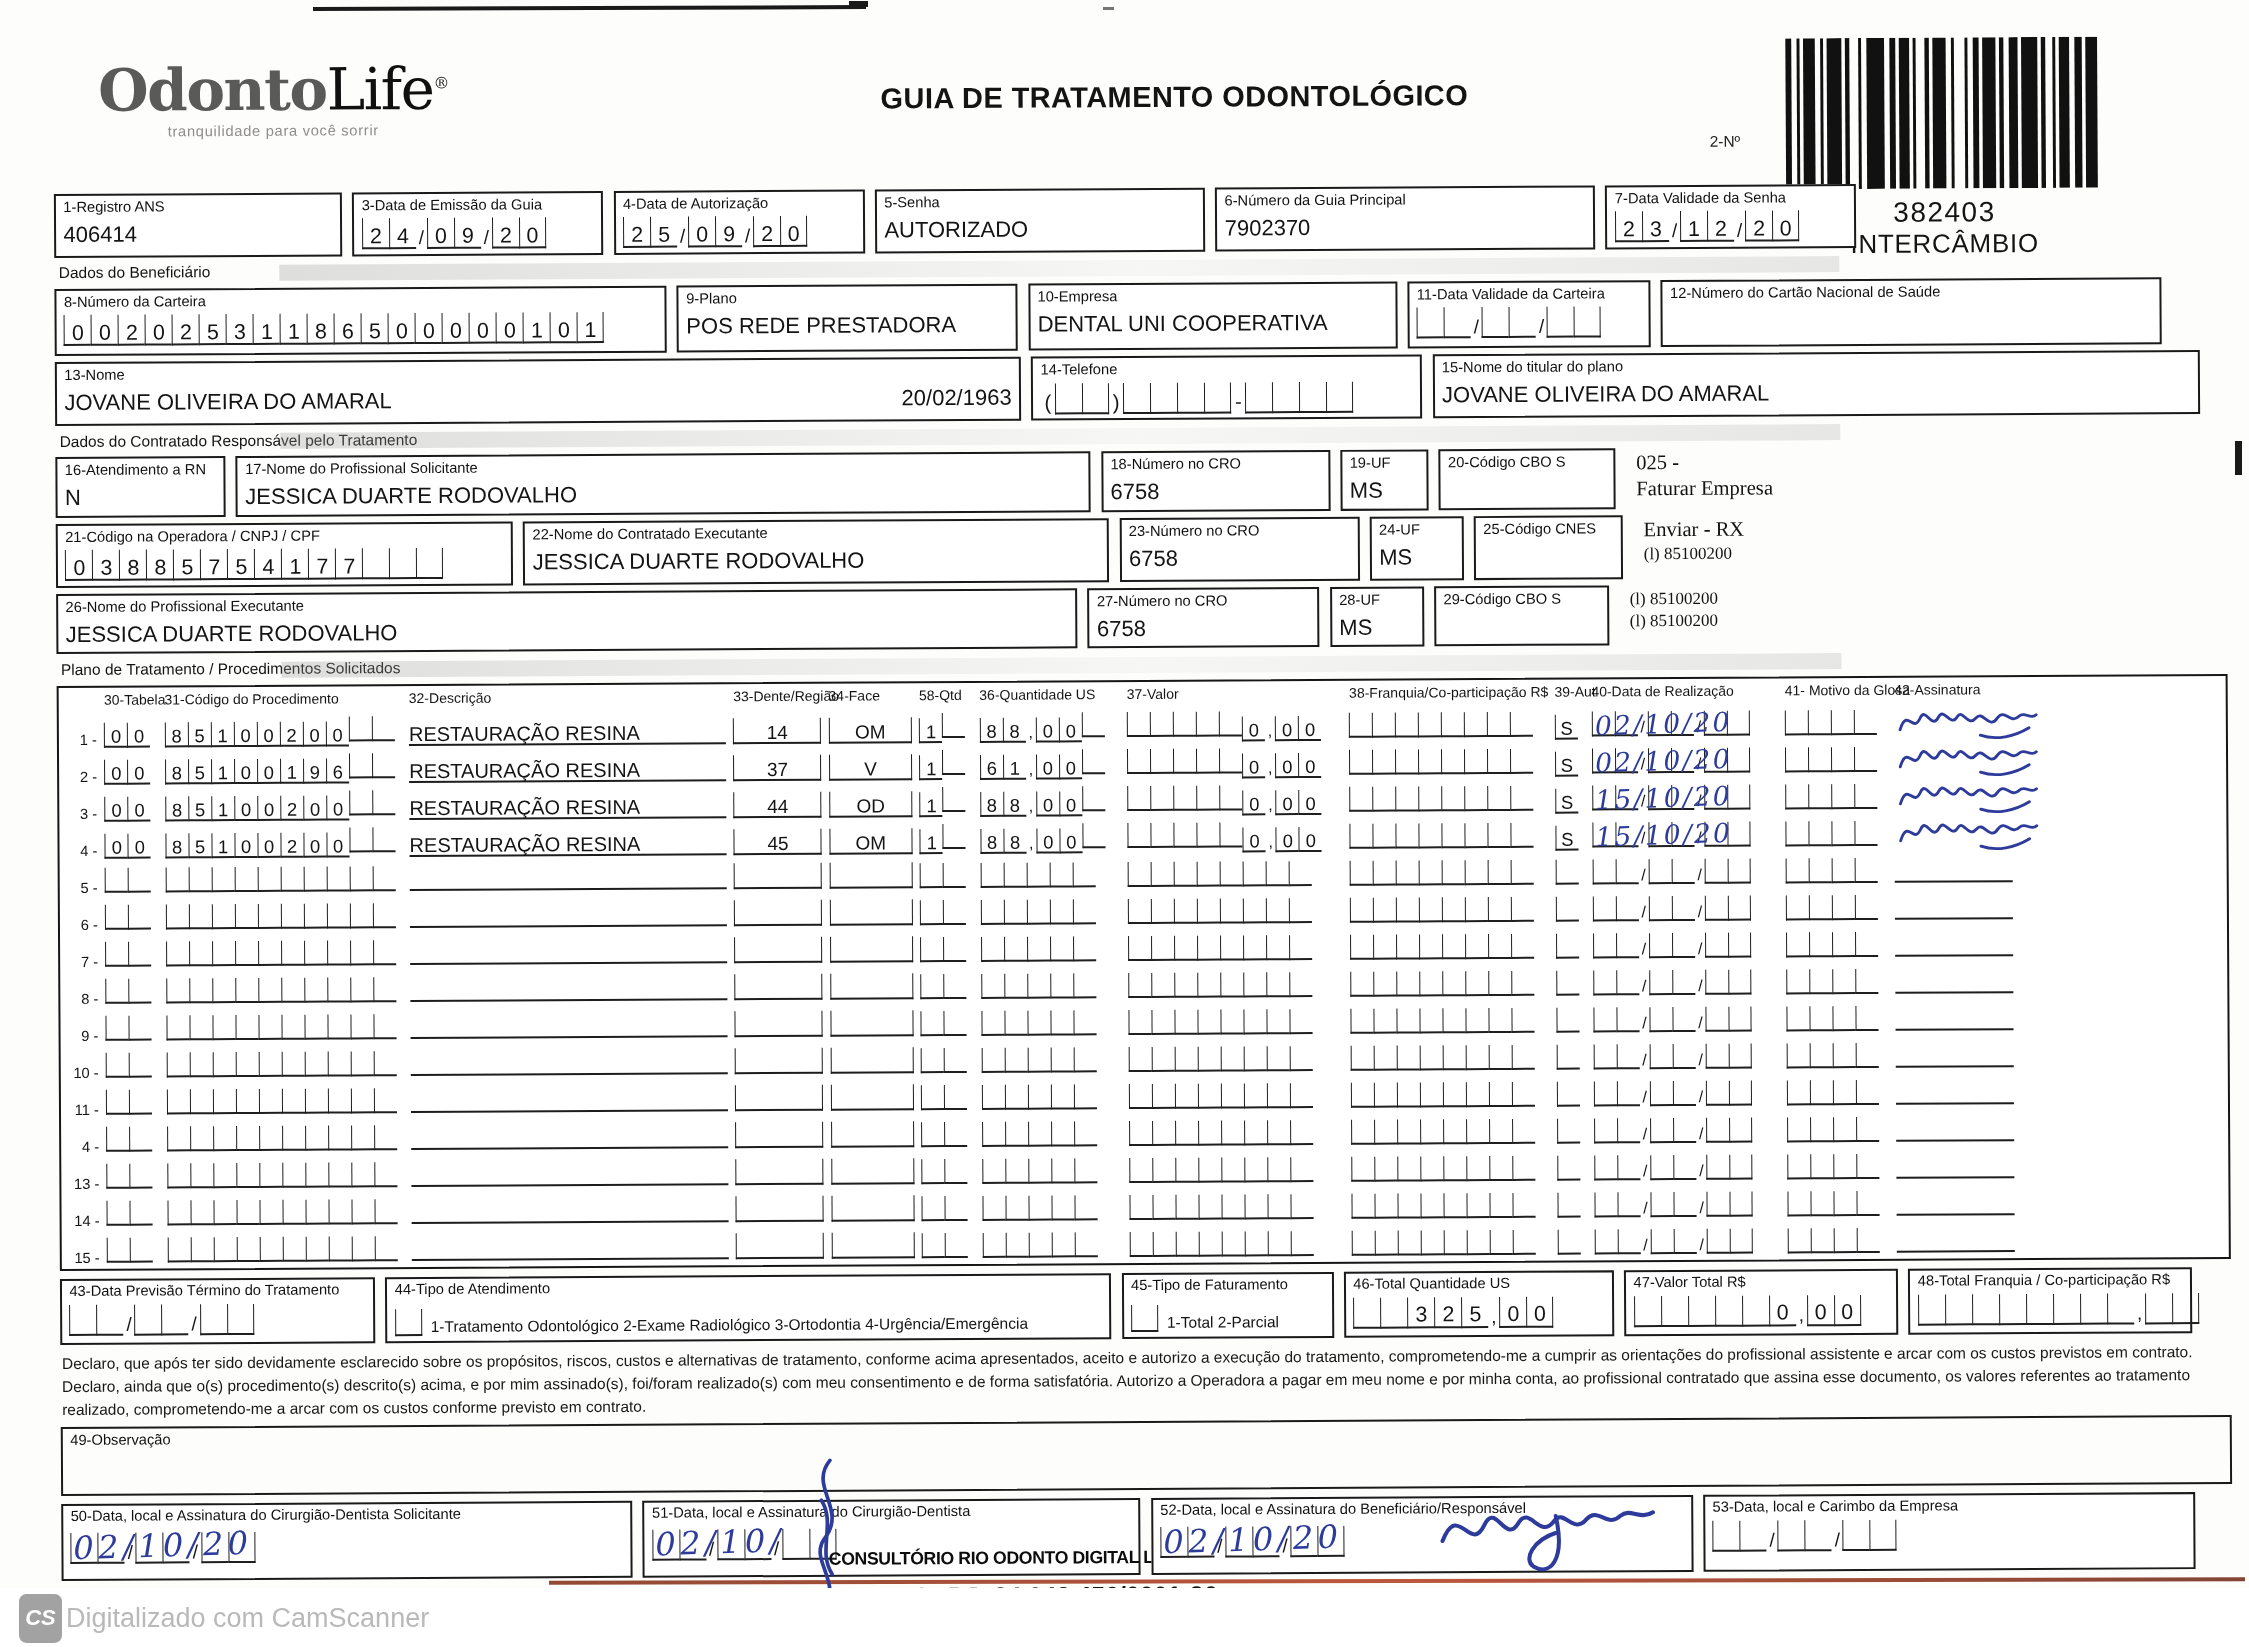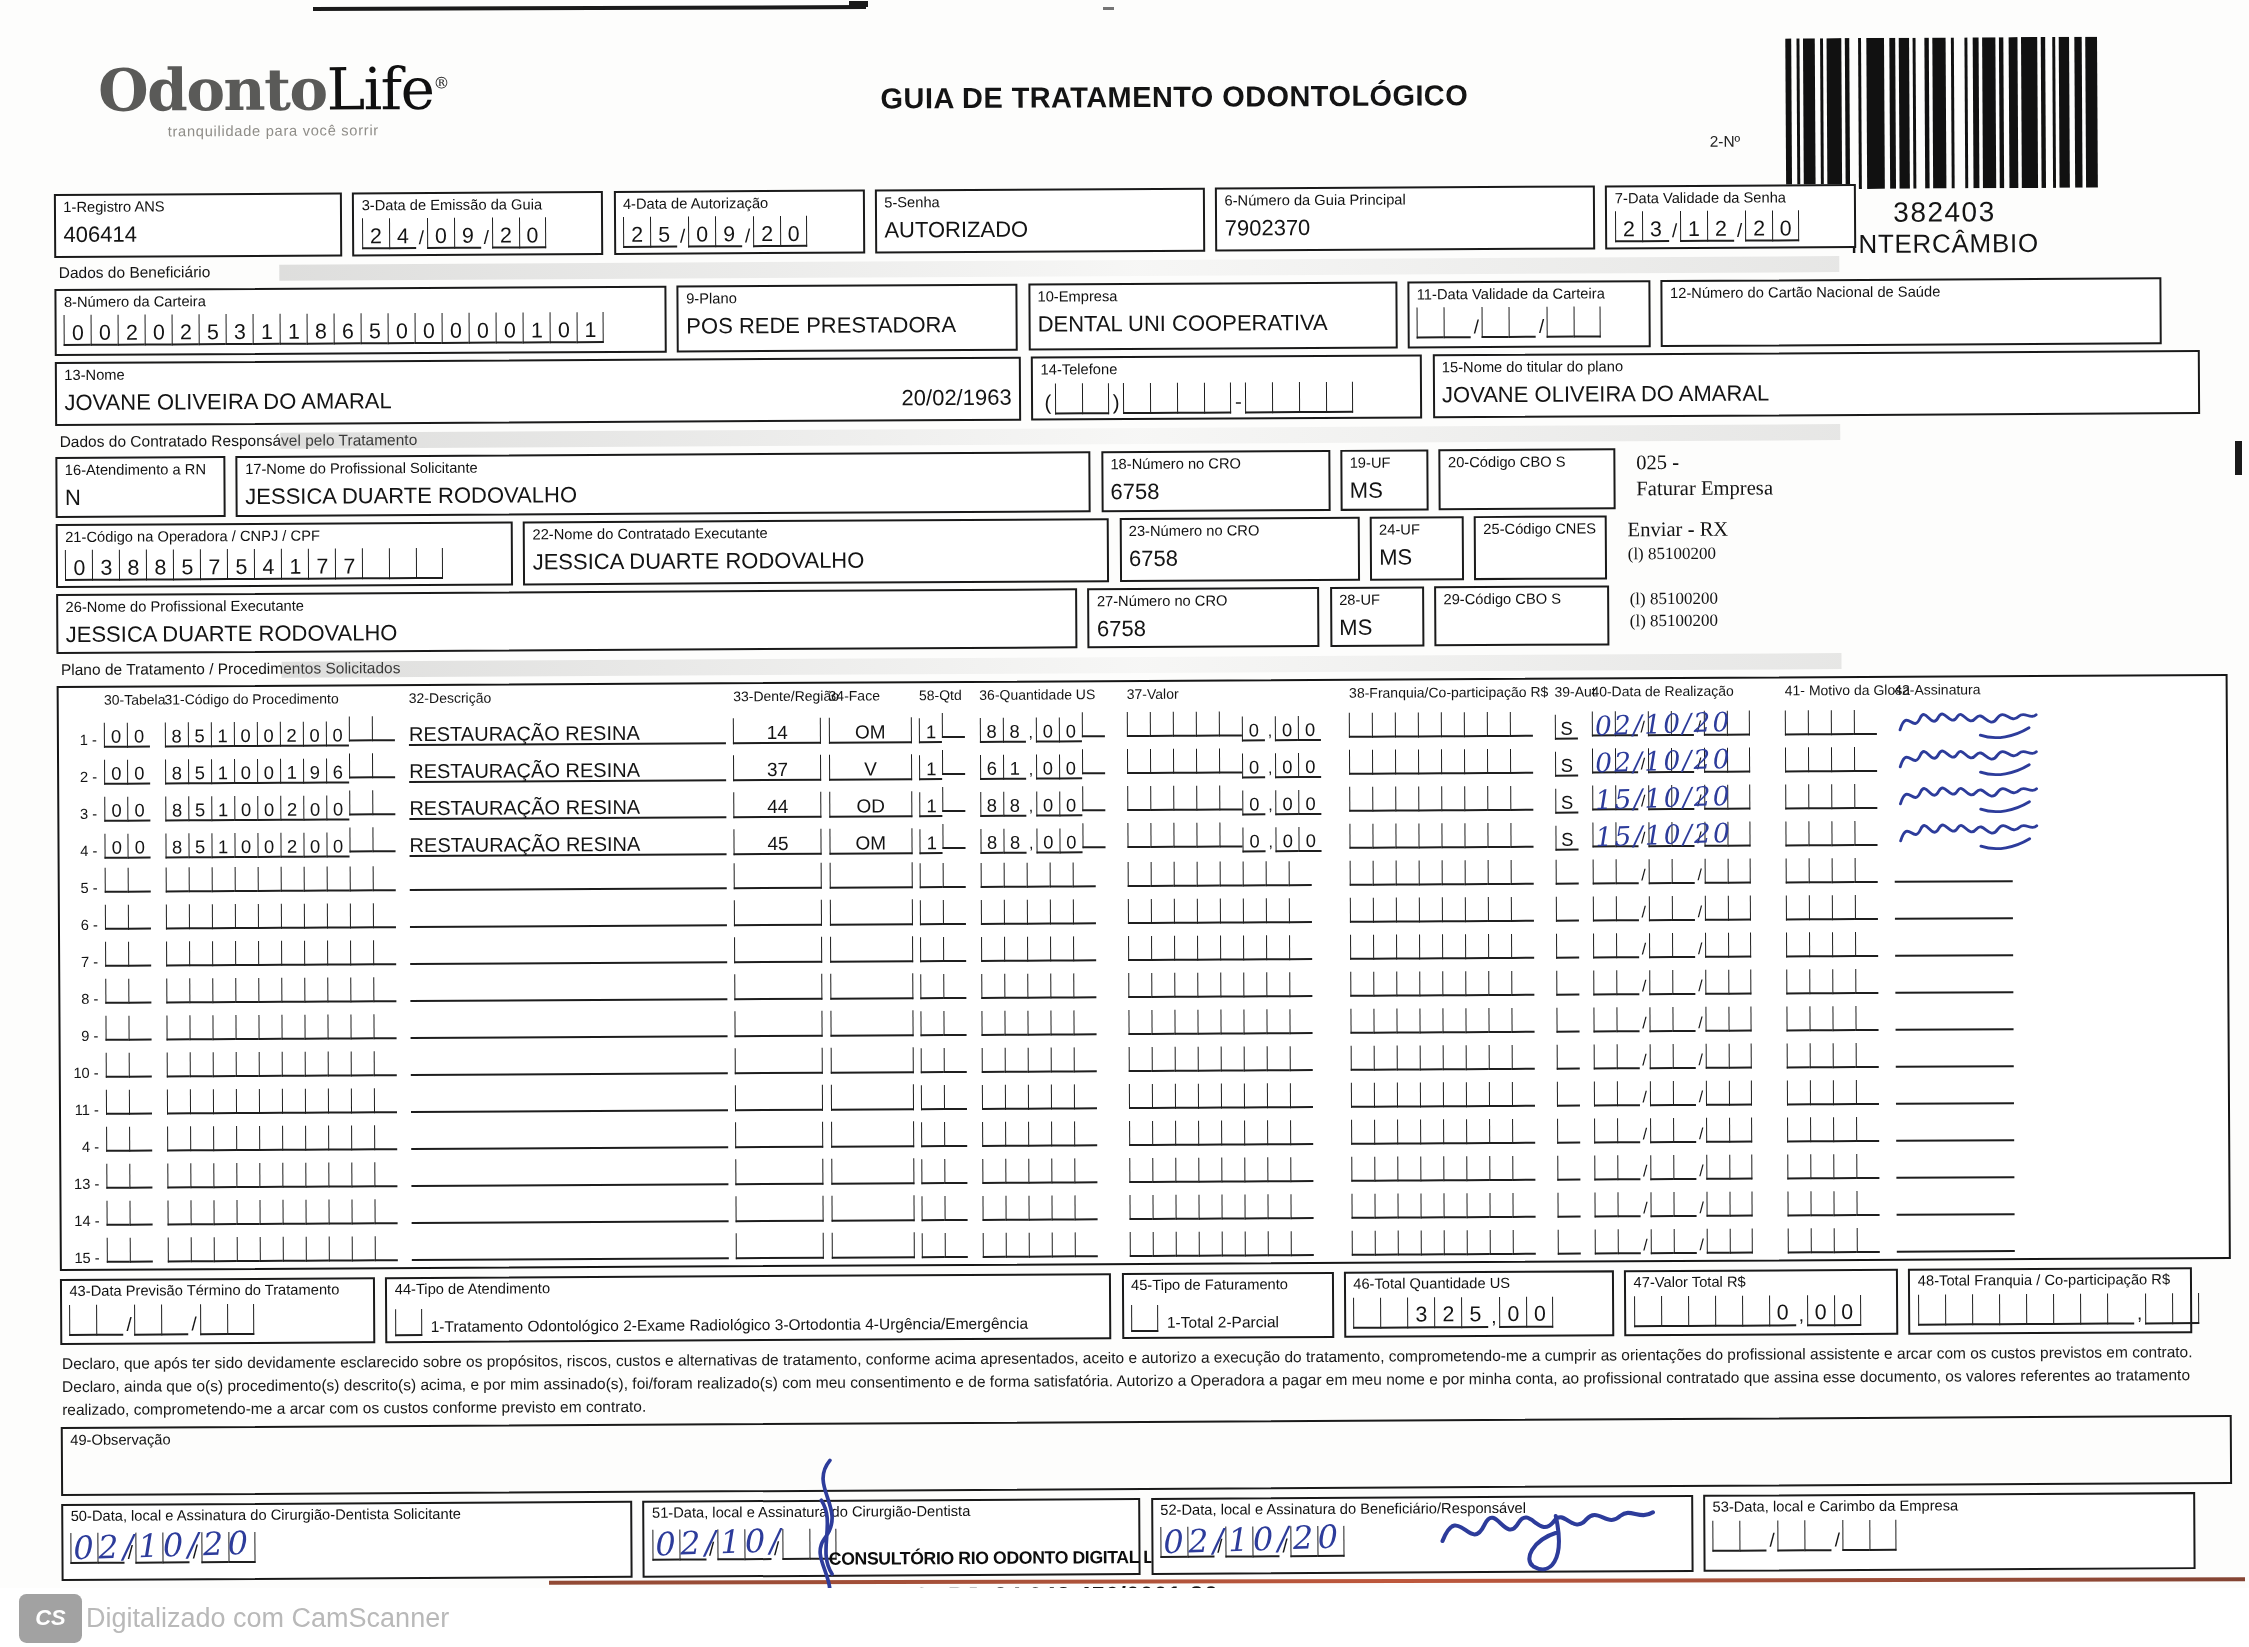--- a/index.html
+++ b/index.html
@@ -81,21 +81,21 @@
   .vsig{position:absolute;left:155px;top:-46px;width:59px;height:170px;z-index:3;}
   .bigsig{position:absolute;right:13.3px;top:-10.3px;width:243px;height:96px;z-index:3;}
   .decl{font-size:15.5px;line-height:1.5;margin:4.4px 1.5px 5.9px;color:#181818;text-align:left;}
   .obox{border:2.2px solid #1a1a1a;height:59px;margin-bottom:7.4px;padding:2.9px 7.4px;}
   .chk{display:inline-flex;width:25px;height:25px;border-left:1.5px solid #1f1f1f;
        border-right:1.5px solid #1f1f1f;border-bottom:2.2px solid #1f1f1f;margin-right:8.8px;}
   .optline{display:flex;align-items:flex-end;margin-top:10.3px;font-size:15.5px;white-space:nowrap;}
   
   .cs-bar{position:absolute;left:0;bottom:0;width:100%;height:60px;background:#fff;
           display:flex;align-items:center;padding-left:19px;box-sizing:border-box;}
-  .cs-icon{width:63px;height:49px;background:#a2a2a2;border-radius:7.4px;color:#fff;
+  .cs-icon{width:43px;height:49px;background:#a2a2a2;border-radius:7.4px;color:#fff;
            font-weight:bold;font-size:22px;display:flex;align-items:center;
            justify-content:center;font-style:italic;}
   .cs-text{color:#b9b9b9;font-size:27px;margin-left:4px;}
 </style>
 </head>
 <body>
 
 <div class="page">
   <div class="corner-shade"></div>
   <div class="art" style="left:313px;top:5.9px;width:553px;height:3.7px;transform:rotate(-.2deg);"></div>
@@ -345,21 +345,21 @@
         <div class="fvalue">JESSICA DUARTE RODOVALHO</div>
       </div>
       <div class="fbox" style="width:240px">
         <div class="flabel">23-Número no CRO</div>
         <div class="fvalue">6758</div>
       </div>
       <div class="fbox" style="width:94px">
         <div class="flabel">24-UF</div>
         <div class="fvalue">MS</div>
       </div>
-      <div class="fbox" style="width:133px">
+      <div class="fbox" style="width:149px">
         <div class="flabel">25-Código CNES</div>
       </div>
       <div class="notes">
         <div>Enviar - RX</div>
         <div class="small">(l) 85100200</div>
       </div>
     </div>
 
     <div class="frow">
       <div class="fbox" style="width:1021px">

